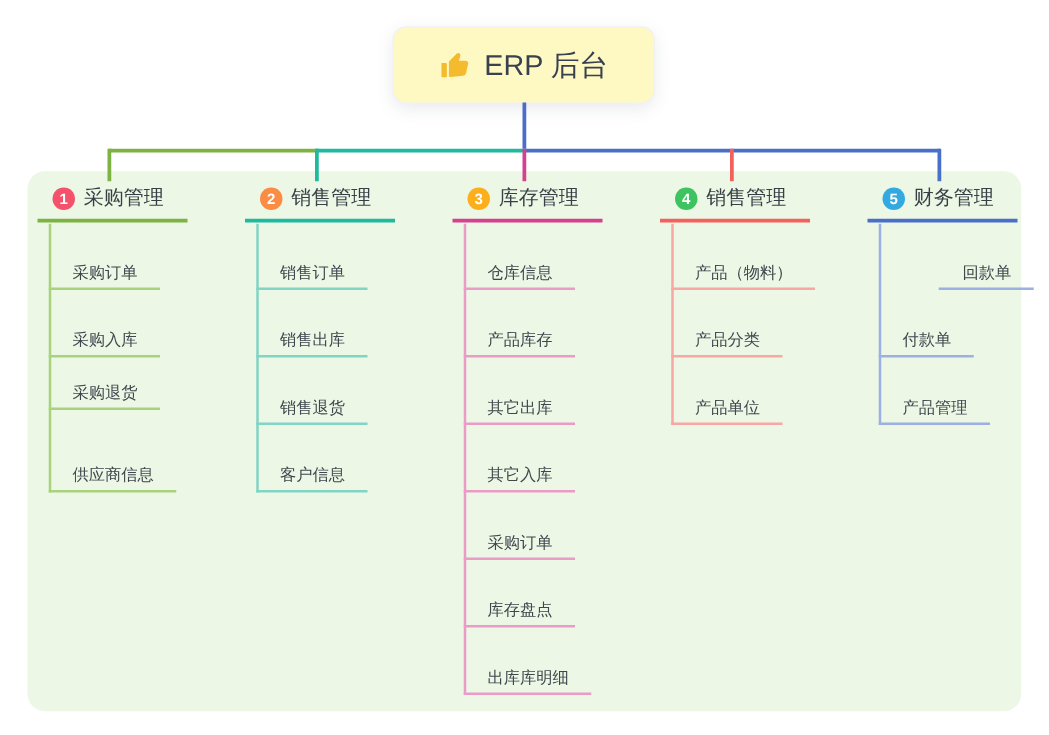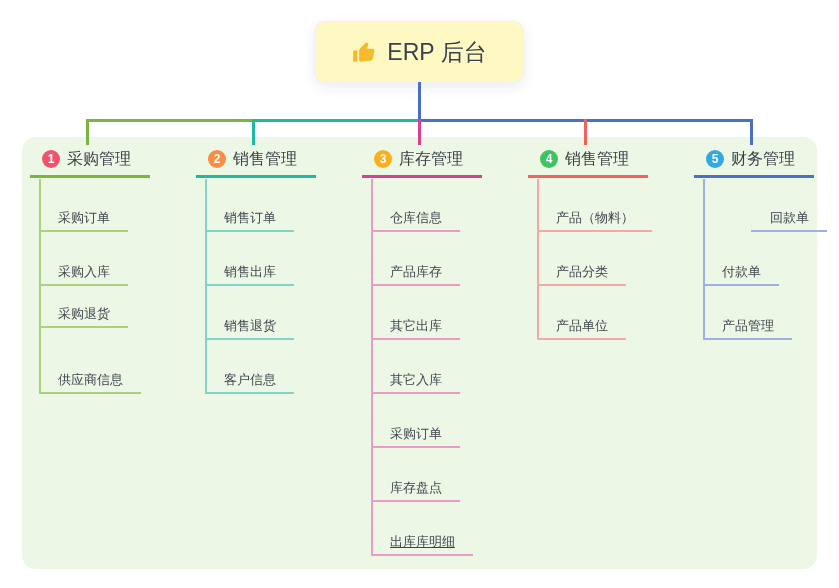--- a/index.html
+++ b/index.html
@@ -87,21 +87,21 @@
         <span class="badge" style="background: rgb(252, 175, 27);">3</span>
         <span>库存管理</span>
       </div>
       <div class="spine" style="top: 33px; height: 377px; background: rgb(235, 156, 198);"></div>
       <div class="child" style="top: 62px; border-bottom: 2px solid rgb(235, 156, 198);">仓库信息</div>
       <div class="child" style="top: 116px; border-bottom: 2px solid rgb(235, 156, 198);">产品库存</div>
       <div class="child" style="top: 170px; border-bottom: 2px solid rgb(235, 156, 198);">其它出库</div>
       <div class="child" style="top: 224px; border-bottom: 2px solid rgb(235, 156, 198);">其它入库</div>
       <div class="child" style="top: 278px; border-bottom: 2px solid rgb(235, 156, 198);">采购订单</div>
       <div class="child" style="top: 332px; border-bottom: 2px solid rgb(235, 156, 198);">库存盘点</div>
-      <div class="child" style="top: 386px; border-bottom: 2px solid rgb(235, 156, 198); text-decoration: underline;">出库库明细</div>
+      <div class="child" style="top: 386px; border-bottom: 2px solid rgb(235, 156, 198);">出库库明细</div>
     </div>
     <div class="line vdrop" style="left: 583.5px; background: rgb(244, 96, 92);"></div>
     <div class="branch" style="left: 528px; top: 146px;">
       <div class="branch-header" style="border-bottom: 3px solid rgb(244, 96, 92);">
         <span class="badge" style="background: rgb(61, 195, 96);">4</span>
         <span>销售管理</span>
       </div>
       <div class="spine" style="top: 33px; height: 161px; background: rgb(248, 167, 164);"></div>
       <div class="child" style="top: 62px; border-bottom: 2px solid rgb(248, 167, 164);">产品（物料）</div>
       <div class="child" style="top: 116px; border-bottom: 2px solid rgb(248, 167, 164);">产品分类</div>

